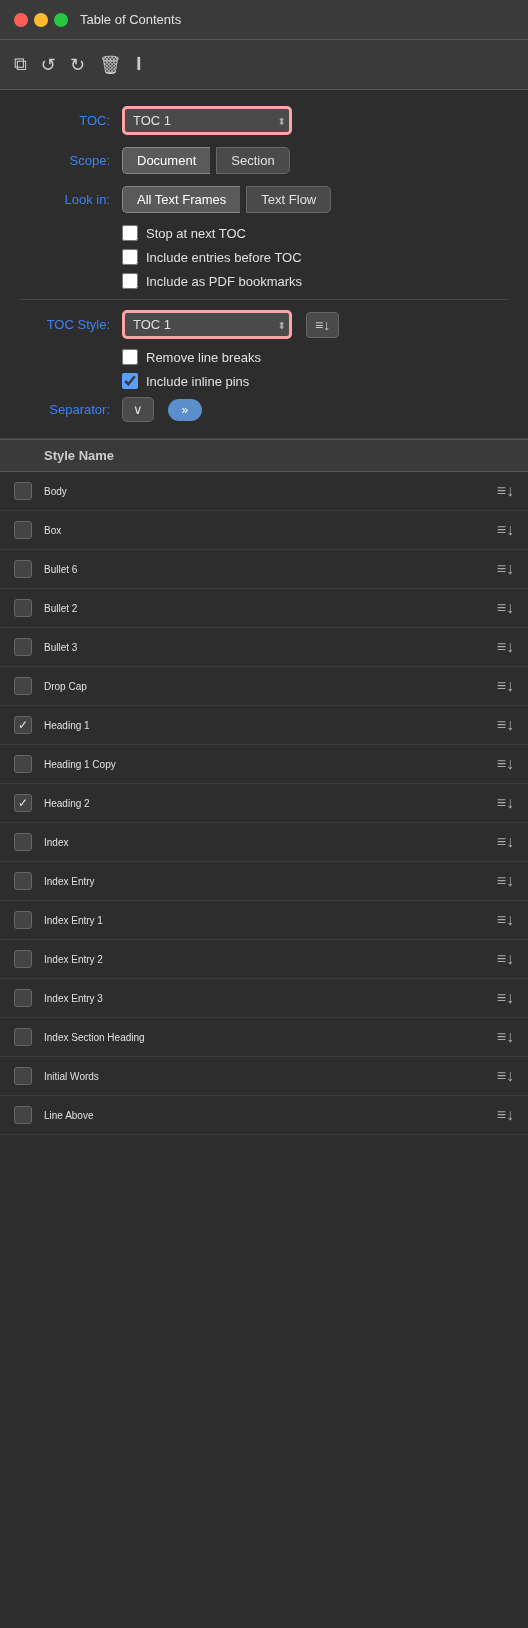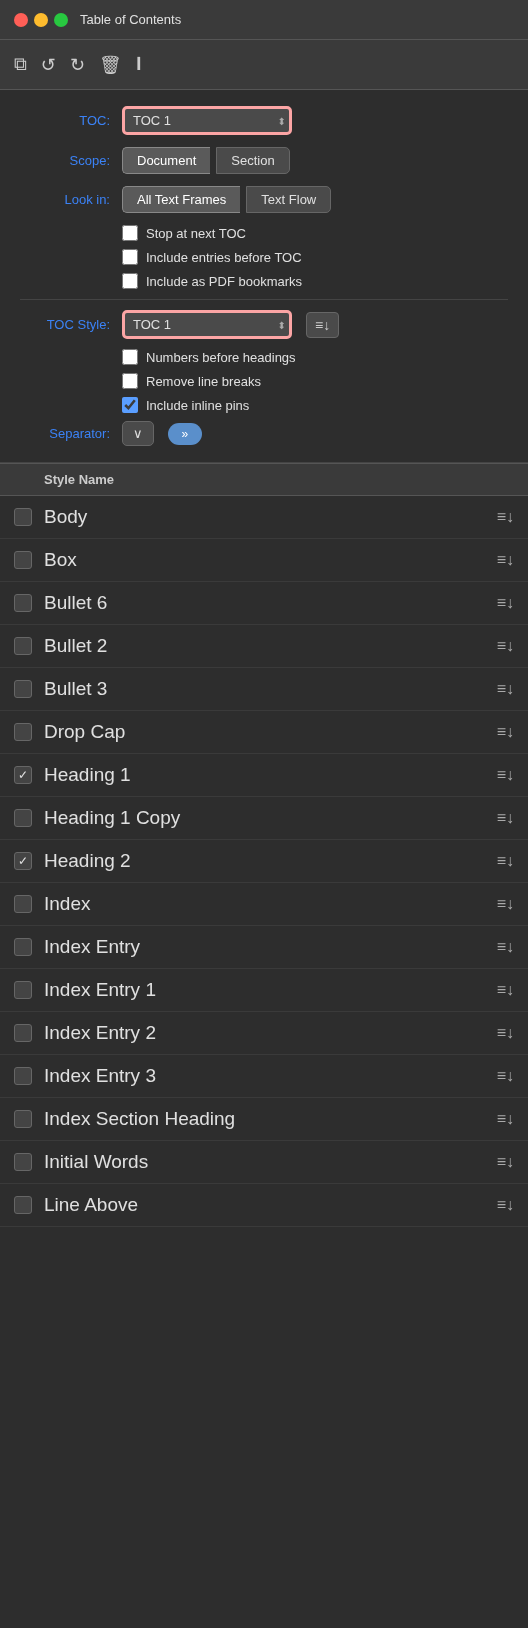--- a/index.html
+++ b/index.html
@@ -229,21 +229,21 @@
       justify-content: center;
       font-size: 12px;
       color: #e0e0e0;
       flex-shrink: 0;
     }
     .style-checkbox.checked {
       background: #444;
     }
     .style-name {
       flex: 1;
-      font-size: 19px;
+      font-size: 10px;
       color: #e0e0e0;
     }
     .style-menu-btn {
       color: #aaa;
       font-size: 16px;
       cursor: pointer;
     }
 
     
     .scroll-area {
@@ -322,24 +322,20 @@
       <div class="select-wrapper">
         <select class="select-box">
           <option>TOC 1</option>
         </select>
       </div>
       <button class="menu-icon-btn">≡↓</button>
     </div>
   </div>
 
   <div class="checkbox-row">
-    <input type="checkbox" id="numbers-before" style="">
-    <label class="checkbox-label" for="numbers-before">Numbers before headings</label>
-  </div>
-  <div class="checkbox-row">
     <input type="checkbox" id="remove-line" style="">
     <label class="checkbox-label" for="remove-line">Remove line breaks</label>
   </div>
   <div class="checkbox-row">
     <input type="checkbox" id="include-pins" checked="" style="">
     <label class="checkbox-label" for="include-pins">Include inline pins</label>
   </div>
 
   <div class="form-row separator-row" style="margin-bottom:0;">
     <span class="form-label">Separator:</span>

